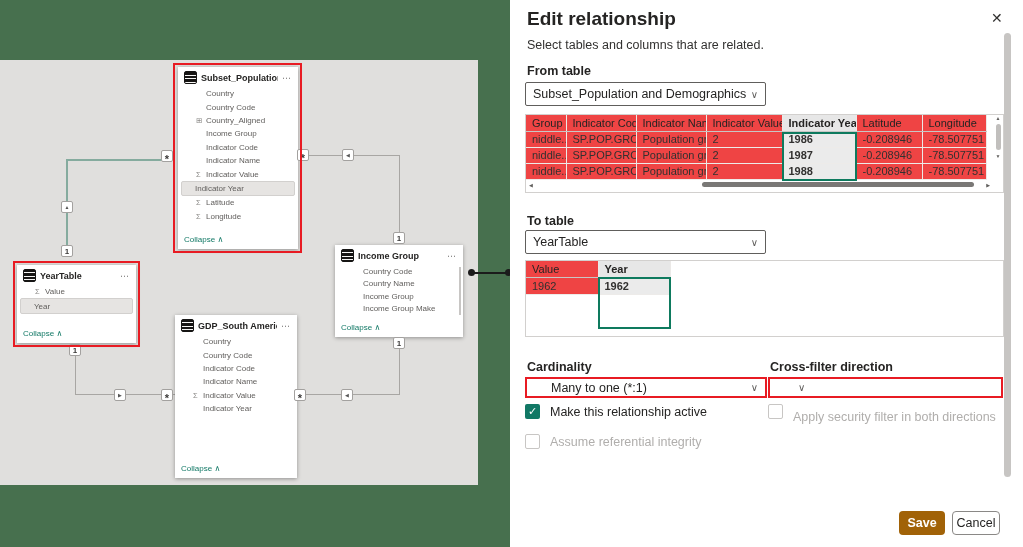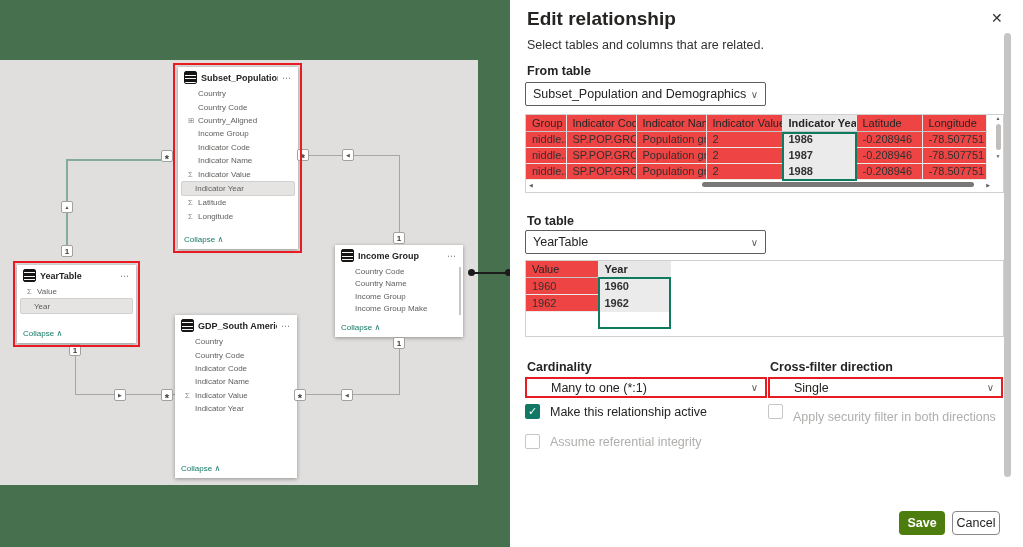--- a/index.html
+++ b/index.html
@@ -18,21 +18,21 @@
   .mk.arr{font-size:5px;color:#555;}
   .redbox{border:2px solid #e81b23;z-index:6;pointer-events:none;}
 
   .card{background:#fff;box-shadow:0 1px 4px rgba(0,0,0,.35);display:flex;flex-direction:column;
         color:#605e5c;z-index:3;}
   .card-h{display:flex;align-items:center;gap:4px;padding:4px 6px 3px 6px;}
   .card-title{font-size:9px;font-weight:bold;color:#252423;flex:1;white-space:nowrap;overflow:hidden;}
   .more{font-size:9px;color:#605e5c;letter-spacing:1px;}
   .tbl-icon{width:11px;height:11px;border-radius:2px;flex:0 0 auto;border:1px solid #161514;
         background:repeating-linear-gradient(180deg,#161514 0 2.5px,#f7f6f5 2.5px 3.5px);}
-  .frow{display:flex;align-items:center;height:13.4px;padding:0 4px 0 10px;font-size:8px;flex:0 0 auto;}
+  .frow{display:flex;align-items:center;height:13.4px;padding:0 4px 0 18px;font-size:8px;flex:0 0 auto;}
   .frow .fic{width:10px;flex:0 0 auto;font-size:7.5px;color:#8a8886;text-align:left;}
   .frow.hl{background:#e6e4e2;border:1px solid #d2d0ce;border-radius:2px;margin:0 3px;padding:0 1px 0 3px;}
   .collapse{margin-top:auto;padding:4px 6px 5px 6px;font-size:8px;color:#117865;flex:0 0 auto;}
   .mini-scroll{width:2px;background:#c8c6c4;}
 
   .dot{width:7px;height:7px;border-radius:50%;background:#1b1b1b;z-index:7;}
   .blackline{background:#1b1b1b;z-index:7;}
 
   
   .dialog{left:510px;top:0;width:513px;height:547px;background:#fff;z-index:10;}
@@ -64,21 +64,21 @@
   .hthumb{position:absolute;left:176px;width:272px;height:5px;background:#7a7876;border-radius:3px;}
 
   .cb{width:15px;height:15px;border-radius:2px;display:flex;align-items:center;justify-content:center;}
   .cb.on{background:#117865;color:#fff;font-size:11px;}
   .cb.dis{border:1px solid #c8c6c4;background:#fff;}
   .cb-lbl{font-size:12.5px;color:#252423;}
   .cb-lbl.dis{color:#b0aeac;}
 
   .btn{height:24px;border-radius:4px;font-size:12.5px;display:flex;align-items:center;
        justify-content:center;cursor:pointer;}
-  .btn.primary{background:#4d7c0f;color:#fff;font-weight:bold;}
+  .btn.primary{background:#a16207;color:#fff;font-weight:bold;}
   .btn.secondary{background:#fff;border:1px solid #8a8886;color:#252423;}
 </style>
 </head>
 <body>
 
 <div class="abs canvas">
 
   <div class="abs line sel" style="left:66px;top:99px;width:106px;height:2px;"></div>
   <div class="abs line sel" style="left:66px;top:99px;width:2px;height:95px;"></div>
   <div class="abs mk many" style="left:161px;top:90px;">*</div>
@@ -321,40 +321,35 @@
       <colgroup>
           <col style="width:72px">
           <col style="width:72px">
         </colgroup>
       <tbody>
           <tr>
         <th>Value</th>
         <th class="sel">Year</th>
       </tr>
       <tr>
-        <td style="height:17px;">1960</td>
-        <td style="height:17px;" class="sel">1960</td>
-      </tr>
-      <tr>
         <td style="height:17px;">1962</td>
         <td style="height:17px;" class="sel">1962</td>
       </tr>
     </tbody>
       </table>
   </div>
   <div class="abs selrect" style="left:88px;top:277px;width:73px;height:52px;"></div>
 
   <div class="abs lbl" style="left:17px;top:360px;">Cardinality</div>
   <div class="abs dd red" style="left:15px;top:377px;width:242px;">
     <span class="ddv">Many to one (*:1)</span>
     <span class="chev">∨</span>
   </div>
   <div class="abs lbl" style="left:260px;top:360px;">Cross-filter direction</div>
   <div class="abs dd red" style="left:258px;top:377px;width:235px;">
-    <span class="ddv">Single</span>
     <span class="chev">∨</span>
   </div>
 
   <div class="abs cb on" style="left:15px;top:404px;">
       <span>✓</span>
     </div>
   <div class="abs cb-lbl" style="left:40px;top:405px;">Make this relationship active</div>
 
   <div class="abs cb dis" style="left:258px;top:404px;"></div>
   <div class="abs cb-lbl dis" style="left:283px;top:410px;">Apply security filter in both directions</div>

